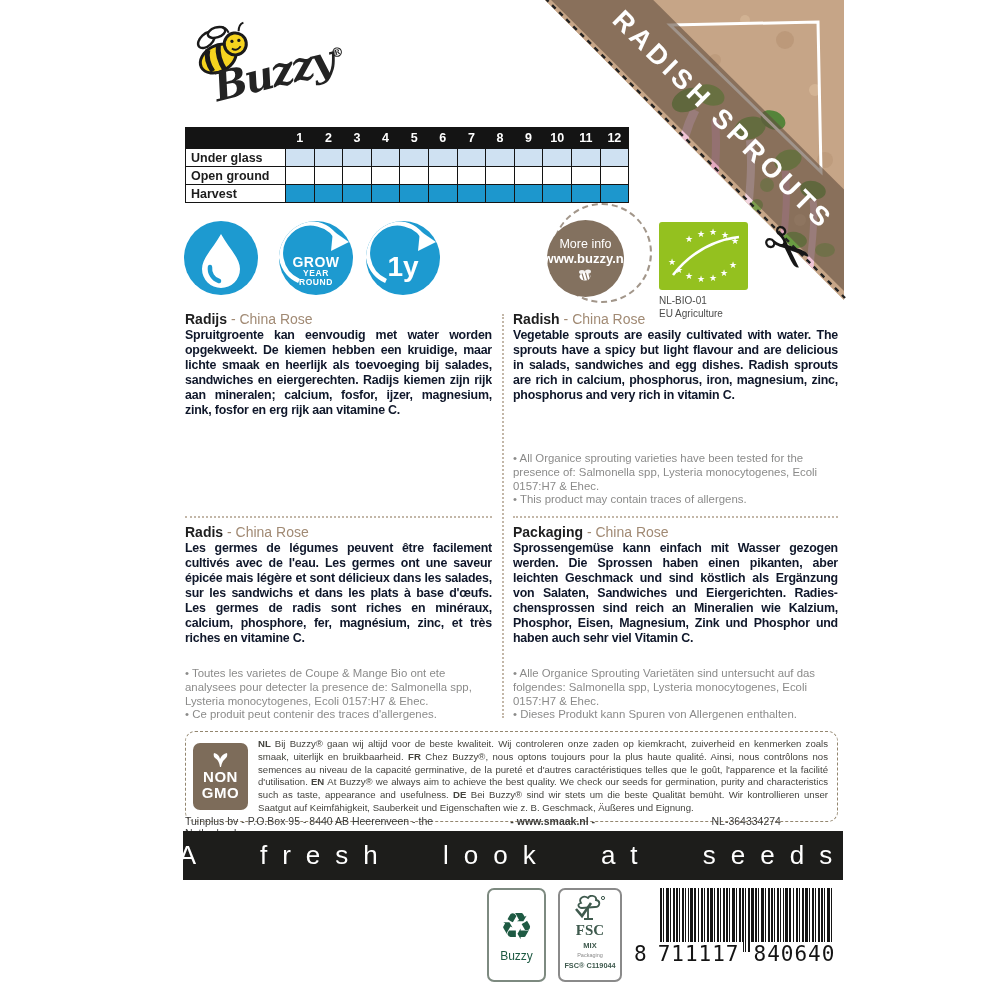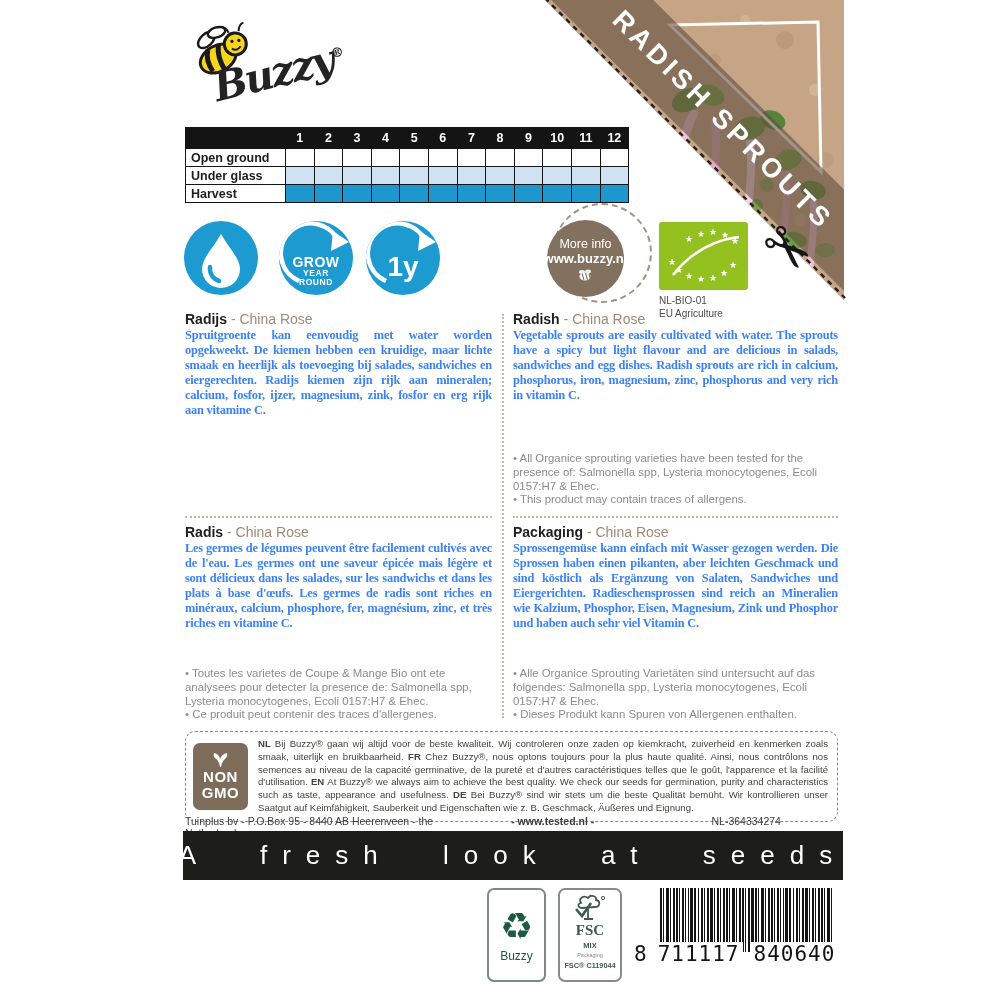--- a/index.html
+++ b/index.html
@@ -64,22 +64,22 @@
 
   
   .lang{width:307px;height:196px;position:absolute;}
   #lang0{left:185px;top:311px;}
   #lang1{left:513px;top:311px;width:325px;}
   #lang2{left:185px;top:524px;height:198px;}
   #lang3{left:513px;top:524px;width:325px;height:198px;}
   .ltitle{font-size:14px;color:#1e1e1e;margin-bottom:1px;}
   .ltitle b{font-weight:bold;}
   .ltitle .brown{color:#a18a74;}
-  .lbody{font-size:12.4px;font-weight:bold;color:#3b82f6;text-align:justify;
-    line-height:1.21;letter-spacing:-0.2px;font-family:Liberation Serif, serif;}
+  .lbody{font-size:12.4px;font-weight:bold;color:#0f172a;text-align:justify;
+    line-height:1.21;letter-spacing:-0.2px;}
   .lbul{position:absolute;left:0;right:0;bottom:0;margin:0;padding:0;list-style:none;
     font-size:11.4px;color:#8b8b8a;line-height:1.2;}
   .lbul li::before{content:"• ";}
   .vdiv{left:502px;top:314px;height:404px;border-left:2px dotted #c3b7a8;width:0;}
   .hdiv{top:516px;border-top:2px dotted #c3b7a8;height:0;}
   #hdiv0{left:185px;width:307px;}
   #hdiv1{left:513px;width:325px;}
 
   
   #quality{left:185px;top:731px;width:653px;box-sizing:border-box;border:1.6px dashed #93866f;
@@ -191,48 +191,48 @@
           <td class="mon">5</td>
           <td class="mon">6</td>
           <td class="mon">7</td>
           <td class="mon">8</td>
           <td class="mon">9</td>
           <td class="mon">10</td>
           <td class="mon">11</td>
           <td class="mon">12</td>
         </tr>
         <tr class="body">
-          <td class="lbl">Open ground</td>
-          <td class="c none"></td>
-          <td class="c none"></td>
-          <td class="c none"></td>
-          <td class="c none"></td>
-          <td class="c none"></td>
-          <td class="c none"></td>
-          <td class="c none"></td>
-          <td class="c none"></td>
-          <td class="c none"></td>
-          <td class="c none"></td>
-          <td class="c none"></td>
-          <td class="c none"></td>
+          <td class="lbl">Under glass</td>
+          <td class="c light"></td>
+          <td class="c light"></td>
+          <td class="c light"></td>
+          <td class="c light"></td>
+          <td class="c light"></td>
+          <td class="c light"></td>
+          <td class="c light"></td>
+          <td class="c light"></td>
+          <td class="c light"></td>
+          <td class="c light"></td>
+          <td class="c light"></td>
+          <td class="c light"></td>
         </tr>
         <tr class="body">
-          <td class="lbl">Under glass</td>
-          <td class="c light"></td>
-          <td class="c light"></td>
-          <td class="c light"></td>
-          <td class="c light"></td>
-          <td class="c light"></td>
-          <td class="c light"></td>
-          <td class="c light"></td>
-          <td class="c light"></td>
-          <td class="c light"></td>
-          <td class="c light"></td>
-          <td class="c light"></td>
-          <td class="c light"></td>
+          <td class="lbl">Open ground</td>
+          <td class="c none"></td>
+          <td class="c none"></td>
+          <td class="c none"></td>
+          <td class="c none"></td>
+          <td class="c none"></td>
+          <td class="c none"></td>
+          <td class="c none"></td>
+          <td class="c none"></td>
+          <td class="c none"></td>
+          <td class="c none"></td>
+          <td class="c none"></td>
+          <td class="c none"></td>
         </tr>
         <tr class="body">
           <td class="lbl">Harvest</td>
           <td class="c solid"></td>
           <td class="c solid"></td>
           <td class="c solid"></td>
           <td class="c solid"></td>
           <td class="c solid"></td>
           <td class="c solid"></td>
           <td class="c solid"></td>
@@ -347,21 +347,21 @@
       <path d="M8 15 Q7 8 3 6 Q1 4 2 1 Q7 2 8 7 Q10 2 15 1 Q16 5 13 7 Q10 9 9 15" fill="#fff"></path>
     </svg>
     <div class="t">NON</div>
     <div class="t">GMO</div>
   </div>
   <div id="qtext"><b>NL </b><span>Bij Buzzy® gaan wij altijd voor de beste kwaliteit. Wij controleren onze zaden op kiemkracht, zuiverheid en kenmerken zoals smaak, uiterlijk en bruikbaarheid. </span><b>FR </b><span>Chez Buzzy®, nous optons toujours pour la plus haute qualité. Ainsi, nous contrôlons nos semences au niveau de la capacité germinative, de la pureté et d'autres caractéristiques telles que le goût, l'apparence et la facilité d'utilisation. </span><b>EN </b><span>At Buzzy® we always aim to achieve the best quality. We check our seeds for germination, purity and characteristics such as taste, appearance and usefulness. </span><b>DE </b><span>Bei Buzzy® sind wir stets um die beste Qualität bemüht. Wir kontrollieren unser Saatgut auf Keimfähigkeit, Sauberkeit und Eigenschaften wie z. B. Geschmack, Äußeres und Eignung. </span></div>
 </div>
 
 <div id="footer-row" class="p">
   <span class="addr">Tuinplus bv - P.O.Box 95 - 8440 AB Heerenveen - the Netherlands</span>
-  <span class="site">- www.tested.nl -</span>
+  <span class="site">- www.smaak.nl -</span>
   <span class="vat">NL-364334274</span>
 </div>
 
 <div id="banner" class="p">
   <span>A fresh look at seeds</span>
 </div>
 
 <div id="cert-paper" class="p cert-box">
   <div class="rec">♻</div>
   <div class="plabel">Buzzy</div>

